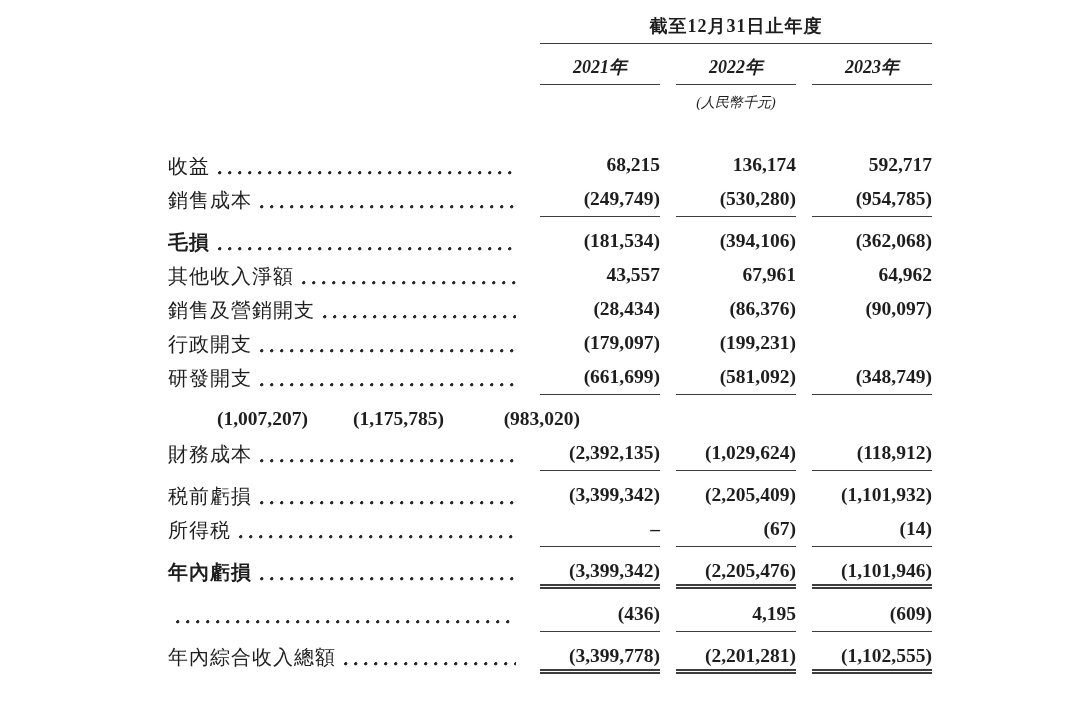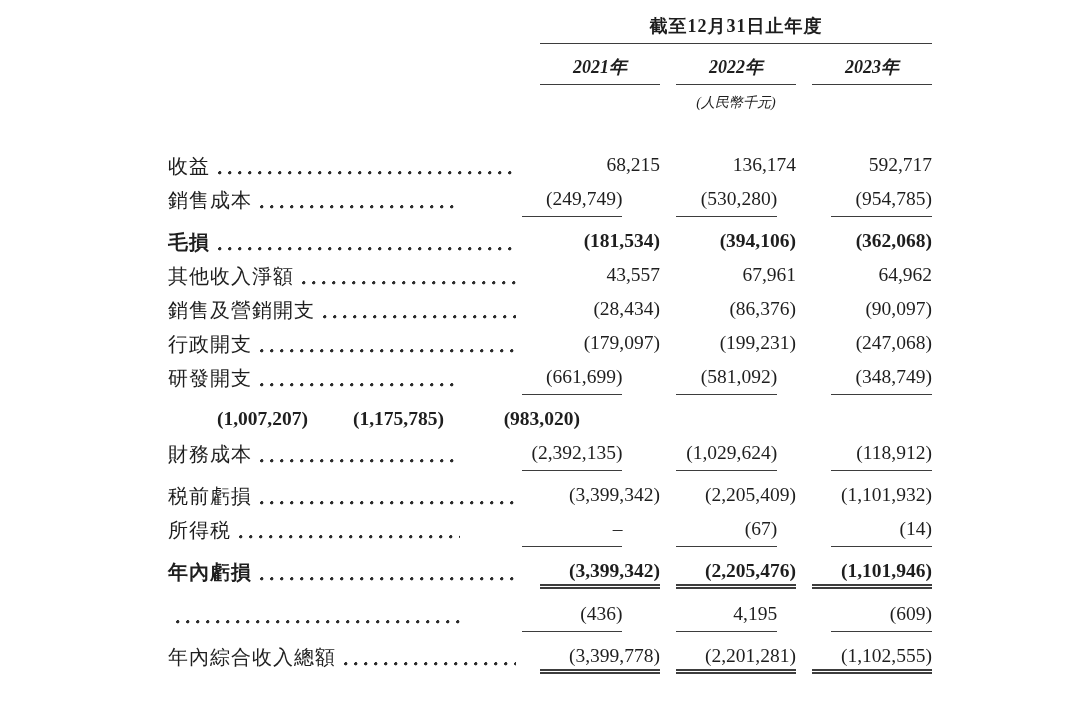--- a/index.html
+++ b/index.html
@@ -68,24 +68,25 @@
     background-repeat: repeat-x;
     background-position: left bottom;
   }
   .val {
     width: 120px;
     margin-left: 16px;
     height: 34px;
     line-height: 32px;
     text-align: right;
     font-size: 19.5px;
+    font-weight: bold;
   }
   .val.first { margin-left: 20px; }
   .row.bold .label-text, .row.bold .val { font-weight: bold; }
-  .row.ruled { margin-bottom: 8px; gap: 38px; }
+  .row.ruled { margin-bottom: 8px; }
   .row.ruled .val { border-bottom: 1.5px solid #3d3d3d; }
   .row.double { margin-bottom: 9px; }
   .row.double .val { border-bottom: 5px double #3d3d3d; }
 </style>
 </head>
 <body>
 
 <div class="sheet">
 
   <div class="cols-region">
@@ -144,21 +145,20 @@
         <div class="val">(86,376)</div>
         <div class="val">(90,097)</div>
       </div>
       <div class="row">
         <div class="label-cell">
           <span class="label-text">行政開支</span>
           <span class="leader"></span>
         </div>
         <div class="val first">(179,097)</div>
         <div class="val">(199,231)</div>
-        <div class="val">(247,068)</div>
       </div>
       <div class="row ruled">
         <div class="label-cell">
           <span class="label-text">研發開支</span>
           <span class="leader"></span>
         </div>
         <div class="val first">(661,699)</div>
         <div class="val">(581,092)</div>
         <div class="val">(348,749)</div>
       </div>

